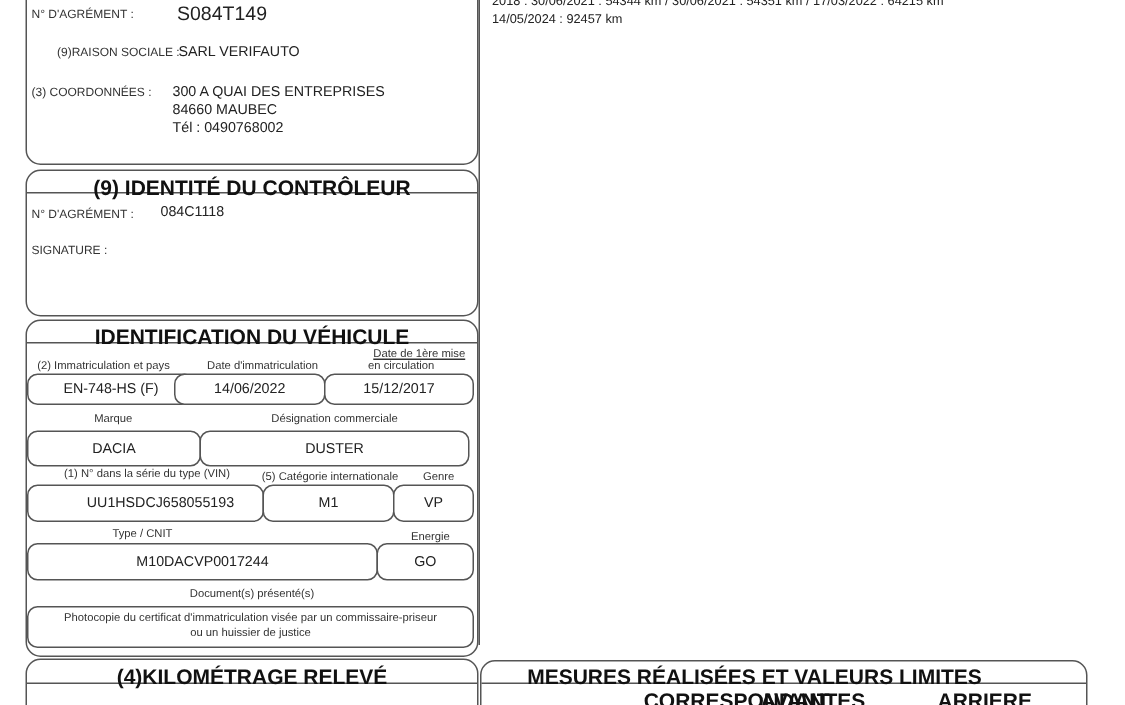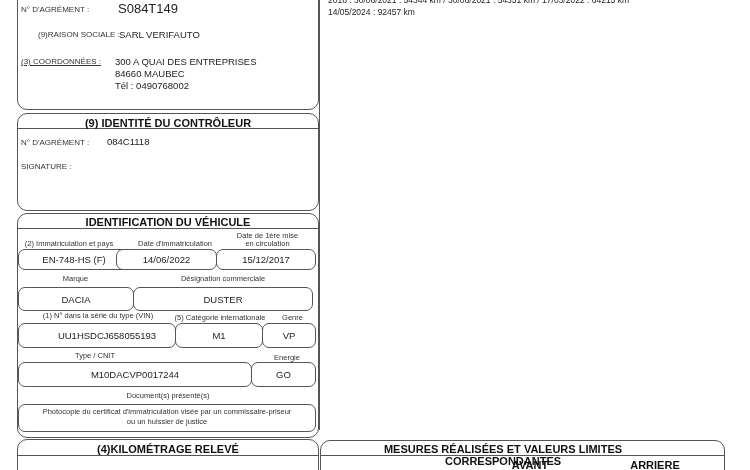--- a/index.html
+++ b/index.html
@@ -3,34 +3,34 @@
 <meta charset="utf-8">
 <style>
   * { box-sizing: border-box; margin: 0; padding: 0; }
   html, body { width: 750px; height: 470px; overflow: hidden; background: #ffffff; }
   body { position: relative; font-family: "Liberation Sans", sans-serif; color: #222; }
   .abs { position: absolute; }
   .box { position: absolute; border: 1px solid #555; border-radius: 10px; background: #fff; }
   .lbl { position: absolute; font-size: 8px; color: #333; white-space: nowrap; }
   .val { position: absolute; font-size: 9.5px; color: #222; white-space: nowrap; }
   .big { font-size: 13px; }
-  .hdr { position: absolute; font-size: 11px; font-weight: bold; text-align: center; color: #111; }
+  .hdr { position: absolute; font-size: 14px; font-weight: bold; text-align: center; color: #111; }
   .cell { position: absolute; border: 1px solid #555; border-radius: 7px; display: flex; align-items: center; justify-content: center; font-size: 9.5px; background: #fff; }
   .cap { position: absolute; font-size: 7.5px; color: #333; text-align: center; line-height: 8px; white-space: nowrap; }
   .hline { position: absolute; height: 1px; background: #555; }
 </style>
 </head>
 <body>
 
 <div class="box" style="left:17px; top:-12px; width:302px; height:122px;"></div>
 <span class="lbl" style="left:21px; top:5px;">N° D'AGRÉMENT :</span>
 <span class="val big" style="left:118px; top:1px;">S084T149</span>
 <span class="lbl" style="left:38px; top:30px;">(9)RAISON SOCIALE :</span>
 <span class="val" style="left:119px; top:29px;">SARL VERIFAUTO</span>
-<span class="lbl" style="left:21px; top:57px;text-decoration:underline;">(3) COORDONNÉES :</span>
+<span class="lbl" style="left:21px; top:57px;">(3) COORDONNÉES :</span>
 <span class="val" style="left:115px; top:56px;">300 A QUAI DES ENTREPRISES</span>
 <span class="val" style="left:115px; top:68px;">84660 MAUBEC</span>
 <span class="val" style="left:115px; top:80px;">Tél : 0490768002</span>
 
 <div class="abs" style="left:319px; top:-10px; width:412px; height:440px; border-left:1px solid #555;"></div>
 <span class="val" style="left:328px; top:-5px; font-size:8.5px;">2018 : 30/06/2021 : 54344 km / 30/06/2021 : 54351 km / 17/03/2022 : 64215 km</span>
 <span class="val" style="left:328px; top:7px; font-size:8.5px;">14/05/2024 : 92457 km</span>
 
 <div class="box" style="left:17px; top:113px; width:302px; height:98px;"></div>
 <div class="hline" style="left:18px; top:128px; width:300px;"></div>
@@ -38,21 +38,21 @@
 <span class="lbl" style="left:21px; top:138px;">N° D'AGRÉMENT :</span>
 <span class="val" style="left:107px; top:136px;">084C1118</span>
 <span class="lbl" style="left:21px; top:162px;">SIGNATURE :</span>
 
 <div class="box" style="left:17px; top:213px; width:302px; height:225px;"></div>
 <div class="hline" style="left:18px; top:228px; width:300px;"></div>
 <div class="hdr" style="left:17px; top:216px; width:302px;">IDENTIFICATION DU VÉHICULE</div>
 
 <span class="cap" style="left:19px; top:240px; width:100px;">(2) Immatriculation et pays</span>
 <span class="cap" style="left:130px; top:240px; width:90px;">Date d'immatriculation</span>
-<span class="cap" style="left:220px; top:232px; width:95px;">Date de 1ère mise</span>
+<span class="cap" style="left:232px; top:232px; width:95px;text-decoration:underline;">Date de 1ère mise</span>
 <span class="cap" style="left:220px; top:240px; width:95px;">en circulation</span>
 
 <div class="cell" style="left:18px; top:249px; width:112px; height:21px;">EN-748-HS  (F)</div>
 <div class="cell" style="left:116px; top:249px; width:101px; height:21px;">14/06/2022</div>
 <div class="cell" style="left:216px; top:249px; width:100px; height:21px;">15/12/2017</div>
 
 <span class="cap" style="left:18px; top:275px; width:115px;">Marque</span>
 <span class="cap" style="left:133px; top:275px; width:180px;">Désignation commerciale</span>
 <div class="cell" style="left:18px; top:287px; width:116px; height:24px;">DACIA</div>
 <div class="cell" style="left:133px; top:287px; width:180px; height:24px;">DUSTER</div>

